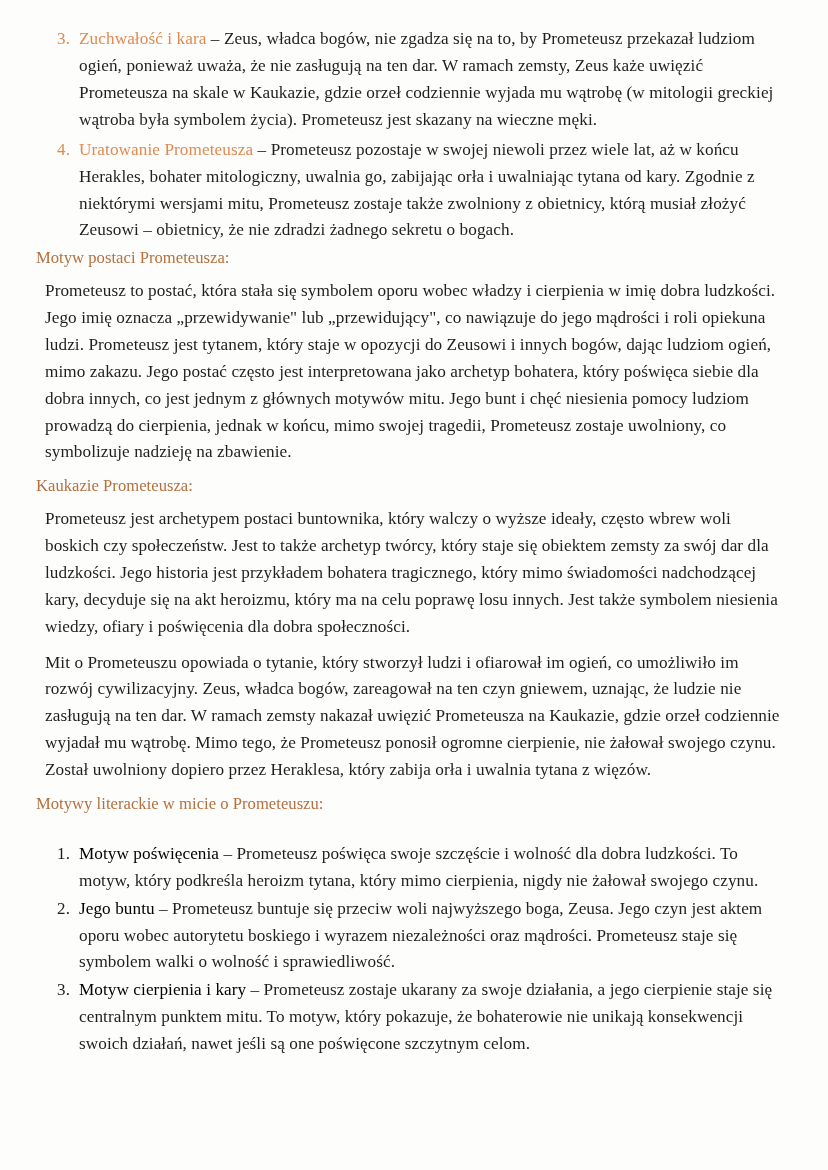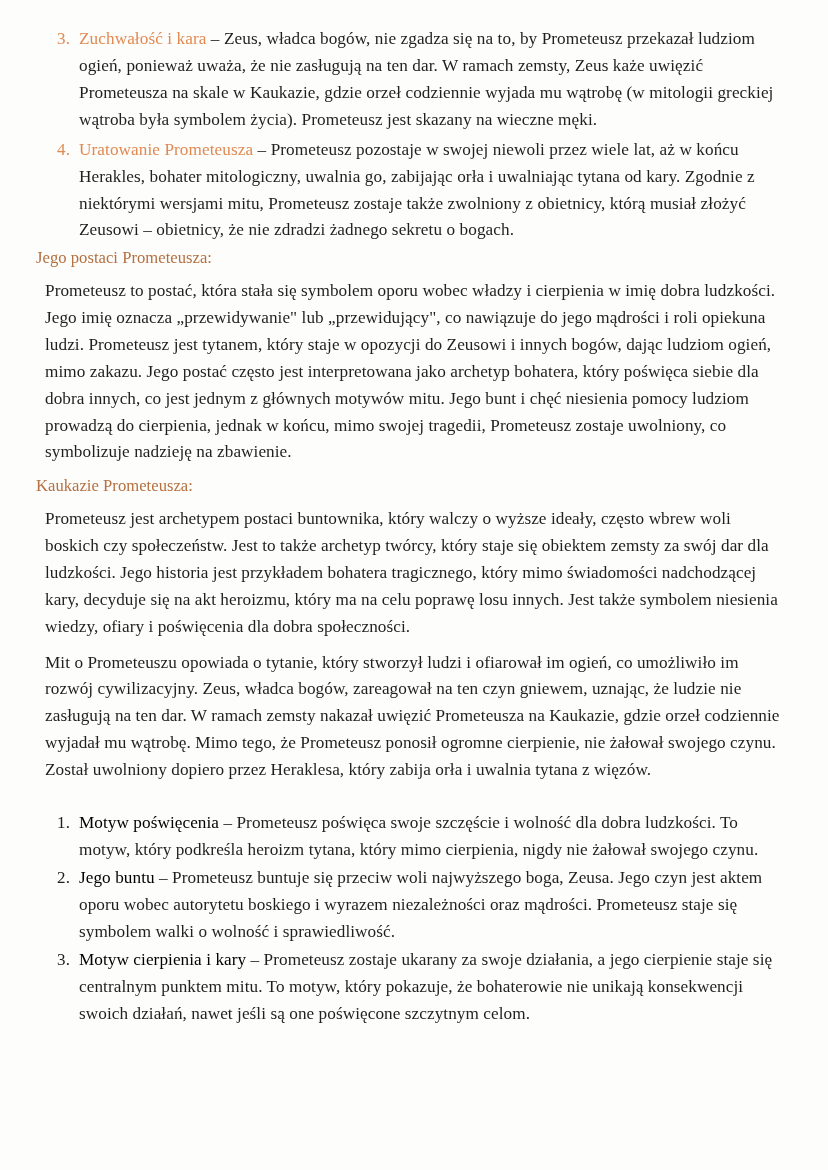--- a/index.html
+++ b/index.html
@@ -110,28 +110,29 @@
 
   <ol class="top-list">
     <li>
       <span class="marker">3.</span><span class="lbl-orange">Zuchwałość i kara</span><span> – </span><span>Zeus, władca bogów, nie zgadza się na to, by Prometeusz przekazał ludziom ogień, ponieważ uważa, że nie zasługują na ten dar. W ramach zemsty, Zeus każe uwięzić Prometeusza na skale w Kaukazie, gdzie orzeł codziennie wyjada mu wątrobę (w mitologii greckiej wątroba była symbolem życia). Prometeusz jest skazany na wieczne męki.</span>
     </li>
     <li>
       <span class="marker">4.</span><span class="lbl-orange">Uratowanie Prometeusza</span><span> – </span><span>Prometeusz pozostaje w swojej niewoli przez wiele lat, aż w końcu Herakles, bohater mitologiczny, uwalnia go, zabijając orła i uwalniając tytana od kary. Zgodnie z niektórymi wersjami mitu, Prometeusz zostaje także zwolniony z obietnicy, którą musiał złożyć Zeusowi – obietnicy, że nie zdradzi żadnego sekretu o bogach.</span>
     </li>
   </ol>
 
-  <h2 class="section-heading sp-heading-top">Jego postaci Prometeusza:</h2>
+  <h2 class="section-heading sp-heading-top">Motyw postaci Prometeusza:</h2>
   <p class="body-par sp-par-top">Prometeusz to postać, która stała się symbolem oporu wobec władzy i cierpienia w imię dobra ludzkości. Jego imię oznacza „przewidywanie" lub „przewidujący", co nawiązuje do jego mądrości i roli opiekuna ludzi. Prometeusz jest tytanem, który staje w opozycji do Zeusowi i innych bogów, dając ludziom ogień, mimo zakazu. Jego postać często jest interpretowana jako archetyp bohatera, który poświęca siebie dla dobra innych, co jest jednym z głównych motywów mitu. Jego bunt i chęć niesienia pomocy ludziom prowadzą do cierpienia, jednak w końcu, mimo swojej tragedii, Prometeusz zostaje uwolniony, co symbolizuje nadzieję na zbawienie.</p>
 
   <h2 class="section-heading sp-block-top">Kaukazie Prometeusza:</h2>
   <p class="body-par sp-par-top">Prometeusz jest archetypem postaci buntownika, który walczy o wyższe ideały, często wbrew woli boskich czy społeczeństw. Jest to także archetyp twórcy, który staje się obiektem zemsty za swój dar dla ludzkości. Jego historia jest przykładem bohatera tragicznego, który mimo świadomości nadchodzącej kary, decyduje się na akt heroizmu, który ma na celu poprawę losu innych. Jest także symbolem niesienia wiedzy, ofiary i poświęcenia dla dobra społeczności.</p>
 
   <p class="body-par sp-par-top">Mit o Prometeuszu opowiada o tytanie, który stworzył ludzi i ofiarował im ogień, co umożliwiło im rozwój cywilizacyjny. Zeus, władca bogów, zareagował na ten czyn gniewem, uznając, że ludzie nie zasługują na ten dar. W ramach zemsty nakazał uwięzić Prometeusza na Kaukazie, gdzie orzeł codziennie wyjadał mu wątrobę. Mimo tego, że Prometeusz ponosił ogromne cierpienie, nie żałował swojego czynu. Został uwolniony dopiero przez Heraklesa, który zabija orła i uwalnia tytana z więzów.</p>
 
+  <h2 class="section-heading sp-block-top">Motywy literackie w micie o Prometeuszu:</h2>
 
   <ol class="bottom-list">
     <li>
       <span class="marker">1.</span><span class="lbl-dark">Motyw poświęcenia</span><span> – </span><span>Prometeusz poświęca swoje szczęście i wolność dla dobra ludzkości. To motyw, który podkreśla heroizm tytana, który mimo cierpienia, nigdy nie żałował swojego czynu.</span>
     </li>
     <li>
       <span class="marker">2.</span><span class="lbl-dark">Jego buntu</span><span> – </span><span>Prometeusz buntuje się przeciw woli najwyższego boga, Zeusa. Jego czyn jest aktem oporu wobec autorytetu boskiego i wyrazem niezależności oraz mądrości. Prometeusz staje się symbolem walki o wolność i sprawiedliwość.</span>
     </li>
     <li>
       <span class="marker">3.</span><span class="lbl-dark">Motyw cierpienia i kary</span><span> – </span><span>Prometeusz zostaje ukarany za swoje działania, a jego cierpienie staje się centralnym punktem mitu. To motyw, który pokazuje, że bohaterowie nie unikają konsekwencji swoich działań, nawet jeśli są one poświęcone szczytnym celom.</span>

